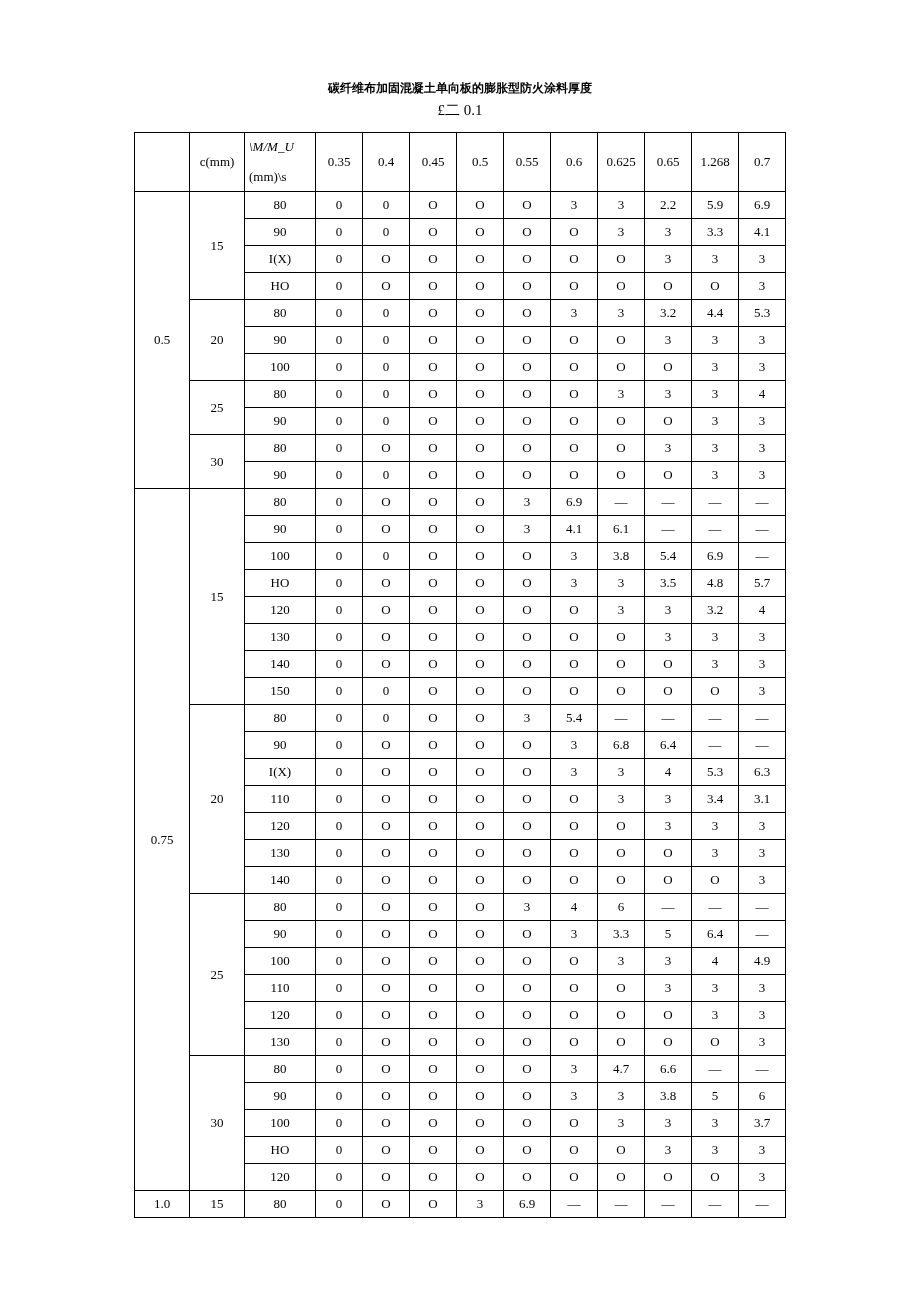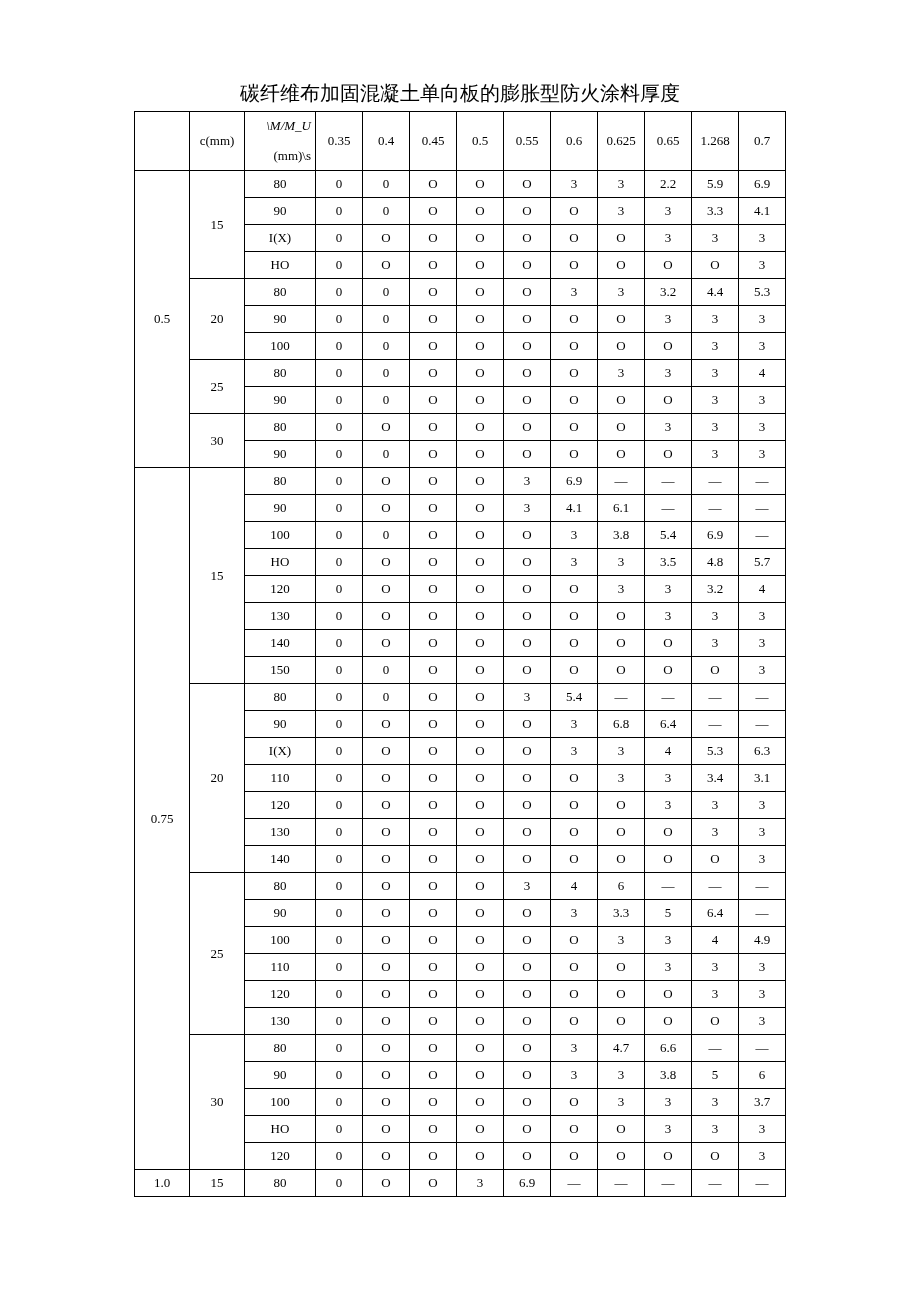--- a/index.html
+++ b/index.html
@@ -1,34 +1,35 @@
 <!DOCTYPE html>
 <html><head>
 <meta charset="utf-8">
 <style>
 html,body{margin:0;padding:0;background:#fff;font-family:"Times New Roman",SimSun,serif;color:#000}
 .page{width:920px;margin:0 auto;padding:80px 0}
-.title{text-align:center;font-size:20px;font-weight:400;margin-bottom:4px}
+.title{text-align:center;font-size:12px;font-weight:700;margin-bottom:4px}
 .subtitle{text-align:center;font-size:15px;margin-bottom:12px}
 table{border-collapse:collapse;margin:0 auto;font-size:13px}
 td{border:1px solid #000;text-align:center;padding:3px 0;height:20px}
 .c0{width:54px}
 .c1{width:54px}
 .c2{width:62px}
 .cv{width:46px}
-.hdr .c2{padding:6px 4px;text-align:right}
+.hdr .c2{padding:6px 4px;text-align:left}
 .hdr .c2 .top{font-style:italic}
 .hdr .c2 .bot{padding-top:14px}
 .it{}
 </style>
 </head>
 <body>
 
 <div class="page">
   <div class="title">碳纤维布加固混凝土单向板的膨胀型防火涂料厚度</div>
+  <div class="subtitle">£二 0.1</div>
   <table>
     <tbody id="tbody">
         <tr class="hdr">
           <td class="c0"></td>
           <td class="c1 it">c(mm)</td>
           <td class="c2">
             <div class="top">\M/M_U</div>
             <div class="bot">(mm)\s</div>
           </td>
           <td class="cv">0.35</td>

